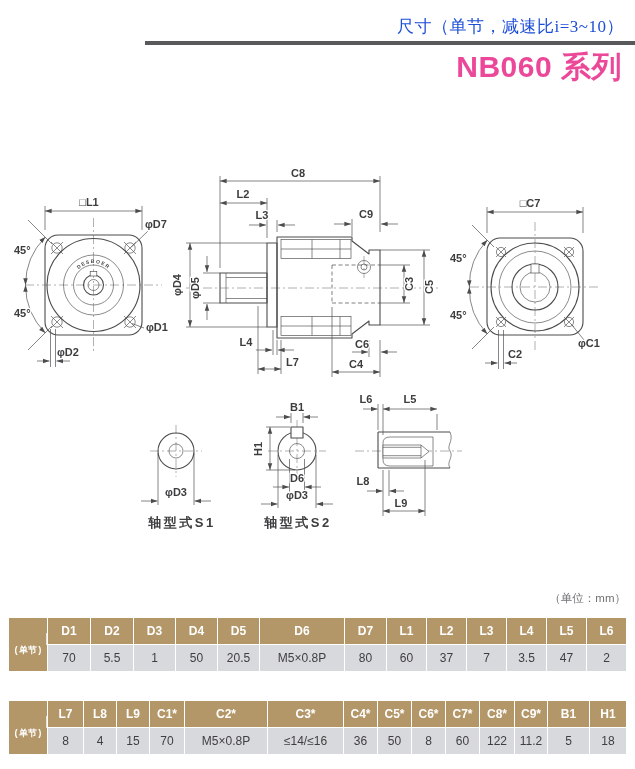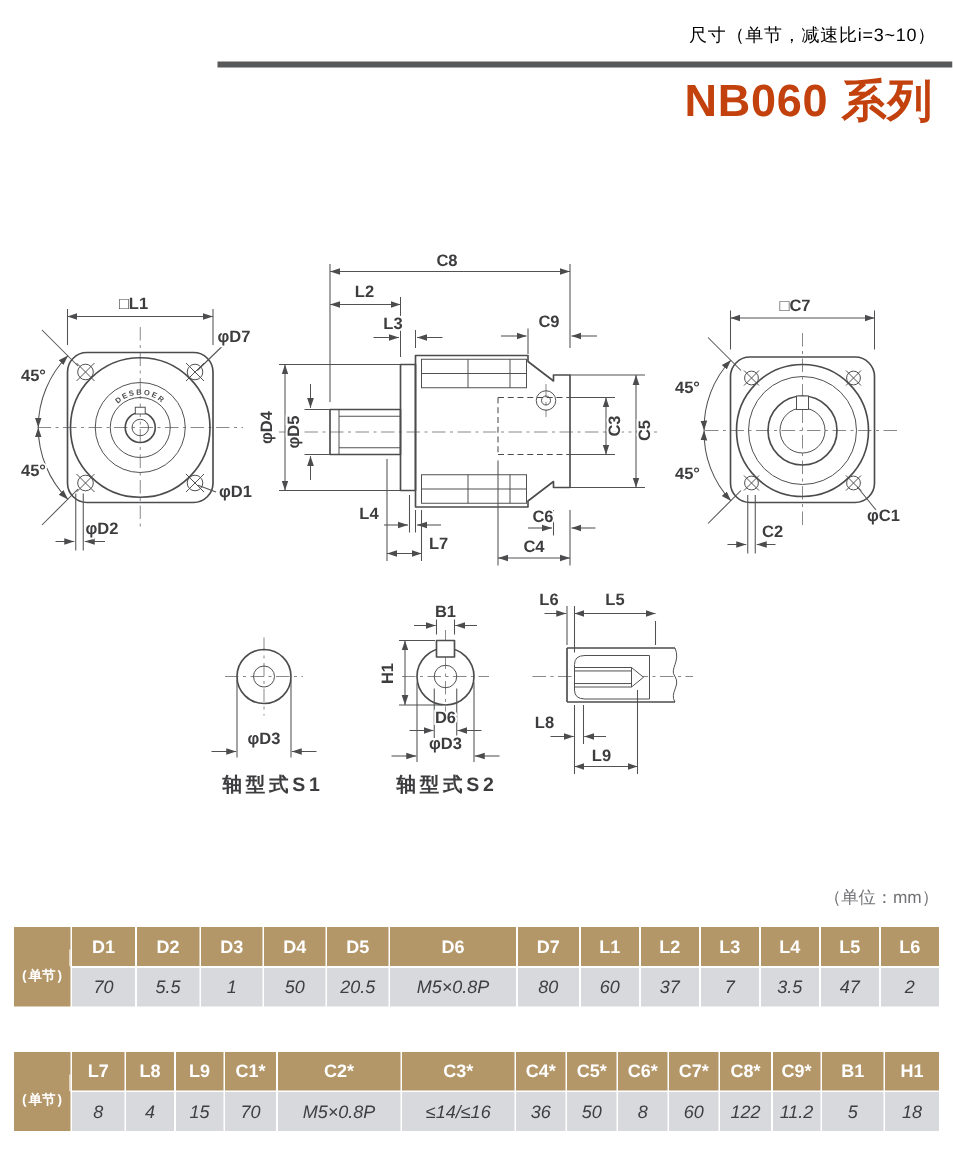--- a/index.html
+++ b/index.html
@@ -1,44 +1,44 @@
 <!DOCTYPE html>
 <html><head>
 <meta charset="utf-8">
 <style>
   html,body{margin:0;padding:0;}
   body{
     width:635px;height:769px;position:relative;background:#ffffff;
     font-family:"Liberation Sans",sans-serif;overflow:hidden;
   }
   
-  #subtitle{position:absolute;top:15px;right:11px;font-size:12px;color:#000000;letter-spacing:.5px;}
+  #subtitle{position:absolute;top:15px;right:11px;font-size:17px;color:#1d4ed8;letter-spacing:.5px;font-family:Liberation Serif, serif;}
   #rule{position:absolute;left:145px;right:0;top:41px;height:3.5px;background:#58595b;}
-  #title{position:absolute;top:47px;right:13px;font-size:30px;font-weight:bold;color:#c2410c;letter-spacing:.5px;}
+  #title{position:absolute;top:47px;right:13px;font-size:30px;font-weight:bold;color:#ec4899;letter-spacing:.5px;}
   #unit-note{position:absolute;top:591px;right:9px;font-size:11.5px;color:#717275;}
 
   
   #drawing{position:absolute;left:0;top:0;}
   .ol{fill:none;stroke:#4c4c4e;stroke-width:1.1;stroke-linejoin:round;}
   .tl{fill:none;stroke:#4c4c4e;stroke-width:.65;}
   .dl{fill:none;stroke:#515254;stroke-width:.7;}
   .cl{fill:none;stroke:#85868a;stroke-width:.65;stroke-dasharray:9 3 2 3;}
   .dash{fill:none;stroke:#4c4c4e;stroke-width:.7;stroke-dasharray:4 2.5;}
   .wfill{fill:#ffffff;}
   text.dim{font-family:"Liberation Sans",sans-serif;font-size:11px;font-weight:bold;fill:#3d3d3f;
            paint-order:stroke;stroke:#ffffff;stroke-width:2.5px;}
   text.cap{font-family:"Liberation Sans",sans-serif;font-size:13px;font-weight:bold;fill:#3d3d3f;letter-spacing:2.5px;
            paint-order:stroke;stroke:#ffffff;stroke-width:2px;}
   .logo-text{font-family:"Liberation Sans",sans-serif;font-size:5px;font-weight:bold;fill:#4c4c4e;letter-spacing:1.2px;}
 
   
   .spec-table{border-collapse:collapse;table-layout:fixed;width:618px;font-family:"Liberation Sans",sans-serif;}
   .spec-table th,.spec-table td{border:1px solid #ffffff;height:26px;padding:0;text-align:center;vertical-align:middle;overflow:hidden;}
   .spec-table thead th{background:#b49769;color:#ffffff;font-weight:bold;font-size:12px;}
-  .spec-table td.val{background:#d8d9dc;color:#3f3f41;font-size:12px;font-style:italic;}
+  .spec-table td.val{background:#d8d9dc;color:#3f3f41;font-size:12px;}
   .rowhdr{background:#b49769;color:#ffffff;}
   .rowhdr .l1{font-size:16px;font-weight:normal;line-height:13px;margin-left:36px;}
   .rowhdr .l2{font-size:9px;line-height:11px;font-family:Liberation Mono, monospace;}
   #t1{position:absolute;left:8px;top:617px;}
   #t2{position:absolute;left:8px;top:700px;}
 </style>
 </head>
 <body>
 
 <div id="subtitle">尺寸（单节，减速比i=3~10）</div>

